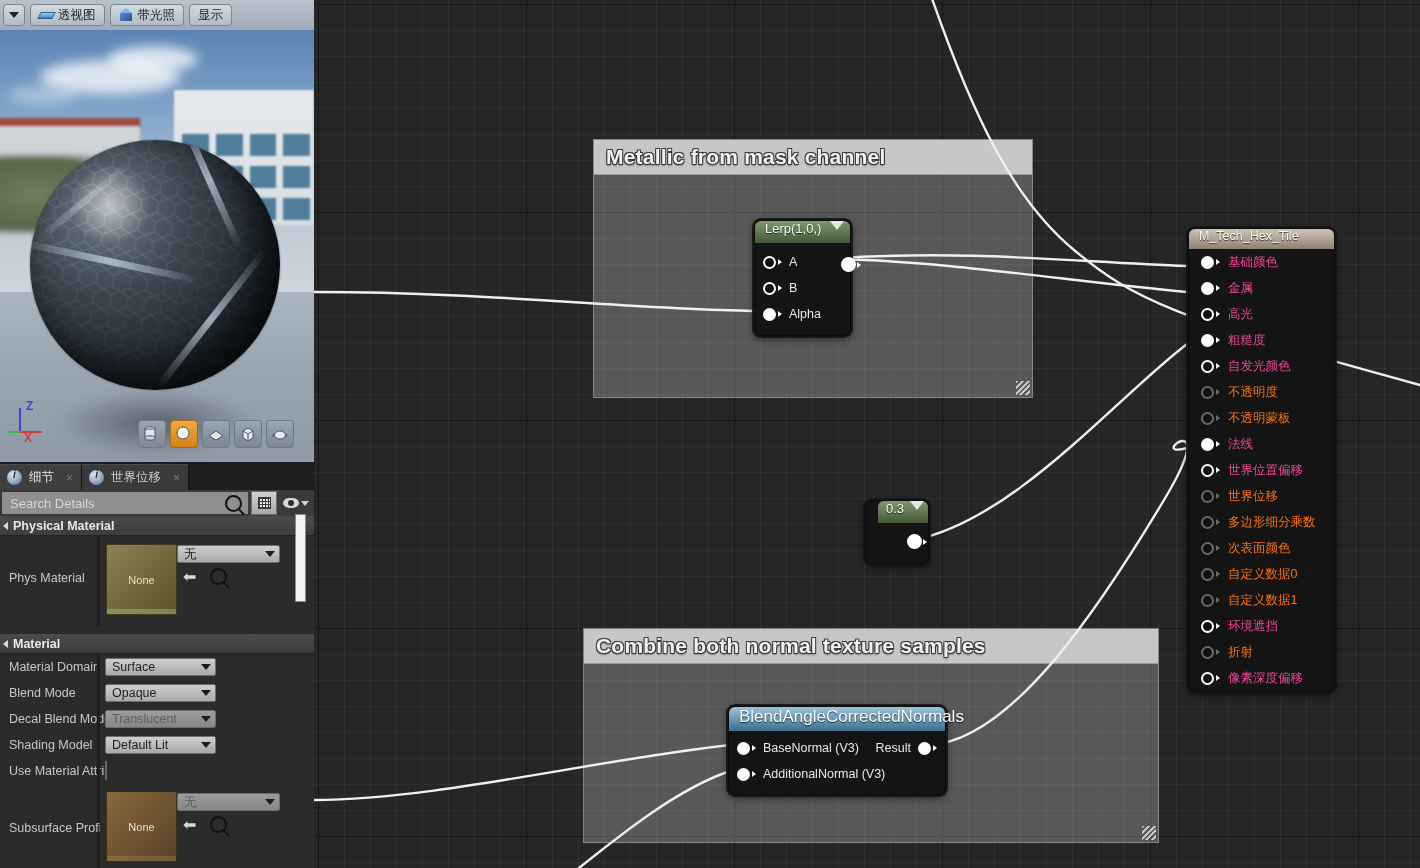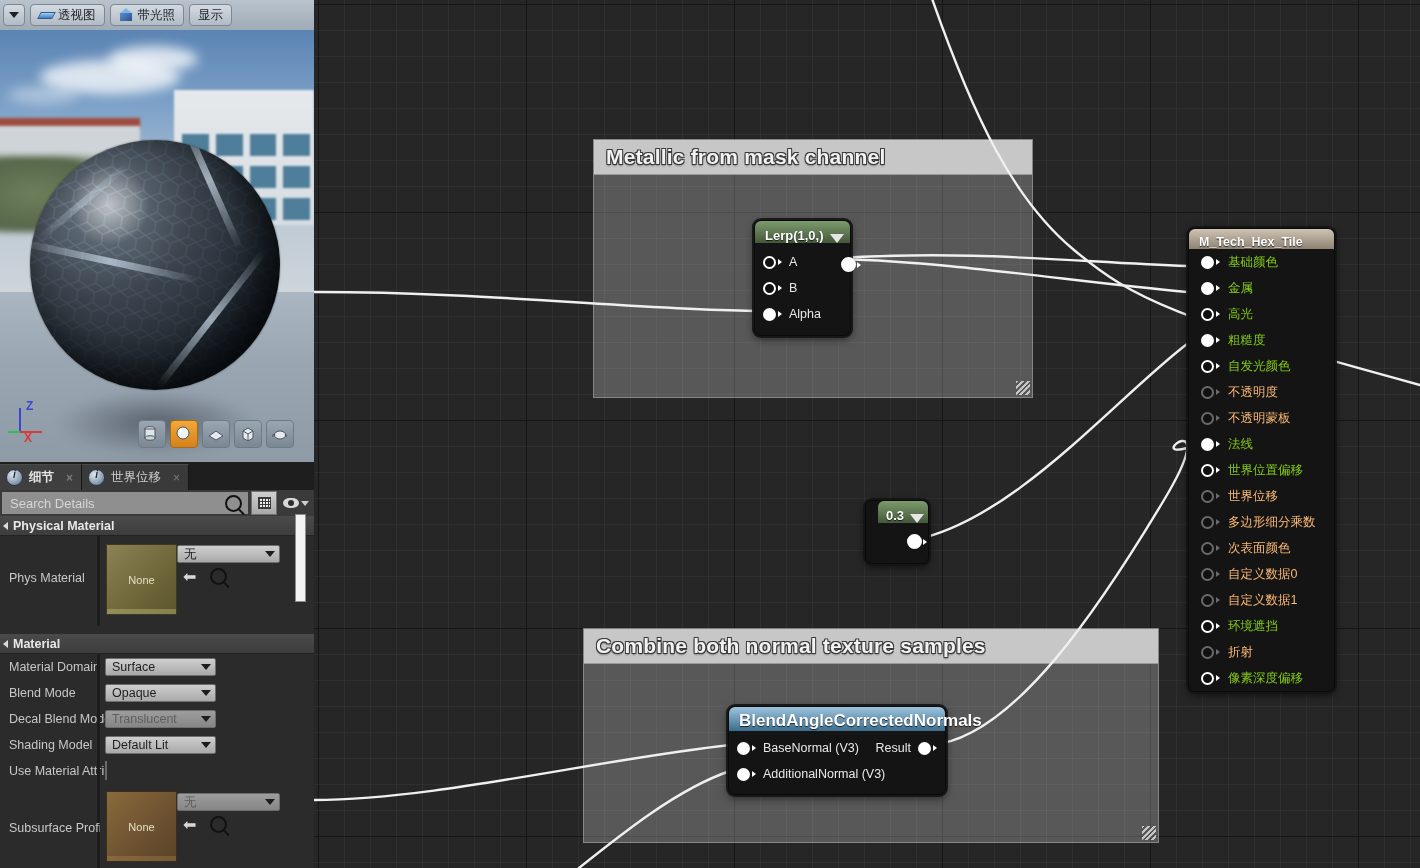--- a/index.html
+++ b/index.html
@@ -137,21 +137,21 @@
   #det-tabs{
     position:absolute;left:0;top:0;width:314px;height:28px;
     background:#1e1e1e; display:flex; align-items:flex-end;
   }
   .det-tab{
     height:26px; display:flex; align-items:center; gap:6px;
     padding:0 8px 0 6px; font-size:12.5px; color:#cdcdcd;
     background:#3a3a3a; border-top:1px solid #4a4a4a;
     border-right:1px solid #151515; cursor:pointer; box-sizing:border-box;
   }
-  .det-tab.active{ background:#3f3f3f; color:#e6e6e6;font-weight:bold; }
+  .det-tab.active{ background:#3f3f3f; color:#e6e6e6; }
   .tab-x{ color:#7d7d7d; font-size:12px; margin-left:6px; }
   .i-badge{
     width:15px;height:15px;border-radius:50%;
     background: radial-gradient(circle at 35% 30%,#dfe6ee,#8fa1b4 60%,#4e6076);
     border:1px solid #2b3947; position:relative; flex:0 0 auto;
   }
   .i-badge::after{
     content:'i'; position:absolute; left:0; right:0; top:-1px; text-align:center;
     font-size:10px; font-weight:bold; color:#1d2c3a; font-style:italic;
   }
@@ -287,23 +287,23 @@
   }
 
   .node{
     position:absolute; border-radius:7px; background:#141414;
     border:1px solid #0a0a0a;
     box-shadow: 0 0 0 2px rgba(20,20,20,.9), 0 3px 8px rgba(0,0,0,.6);
     overflow:visible;
   }
   .node-title{
     height:22px; border-radius:6px 6px 0 0;
-    display:flex; align-items:flex-end; justify-content:space-between;
+    display:flex; align-items:flex-start; justify-content:space-between;
     padding:0 6px 0 10px; box-sizing:border-box;
-    font-size:13px; font-weight:bold; color:#ffffff;
+    font-size:13px; font-weight:normal; color:#ffffff;
     text-shadow: 0 1px 1px rgba(0,0,0,.75);
   }
   .title-green{ background: linear-gradient(to bottom,#7d9b6d,#44583a); }
   .title-blue{ background: linear-gradient(to bottom,#9dc4de,#3c6e8e); }
   .title-root{ background: linear-gradient(to bottom,#cfc3b3,#8e8273); color:#fff;}
   .node-body{ padding:6px 0 8px; }
   .prow2{ display:flex; align-items:center; height:26px; padding:0 8px; gap:7px; font-size:12.5px; color:#e8e8e8;}
   .pin{
     width:13px;height:13px;border-radius:50%;
     border:2px solid #ffffff; box-sizing:border-box; flex:0 0 auto;
@@ -320,23 +320,23 @@
   .node-caret{
     width:0;height:0;border-left:7px solid transparent;border-right:7px solid transparent;
     border-top:9px solid #e6e6e6;
   }
 
   
   #root-node{ width:145px; }
   #root-node .node-title{ height:20px; font-size:12.5px; }
   #root-node .rowr{
     display:flex; align-items:center; gap:8px; height:26px; padding-left:12px;
-    font-size:12.5px; color:#84cc16;
-  }
-  #root-node .rowr.off{ color:#fdba74; }
+    font-size:12.5px; color:#ec4899;
+  }
+  #root-node .rowr.off{ color:#f97316; }
 </style>
 </head>
 <body>
 
 <div id="root">
 
   <div id="left-col">
 
     <div id="vp-toolbar">
       <div class="tb-btn icon-only">

